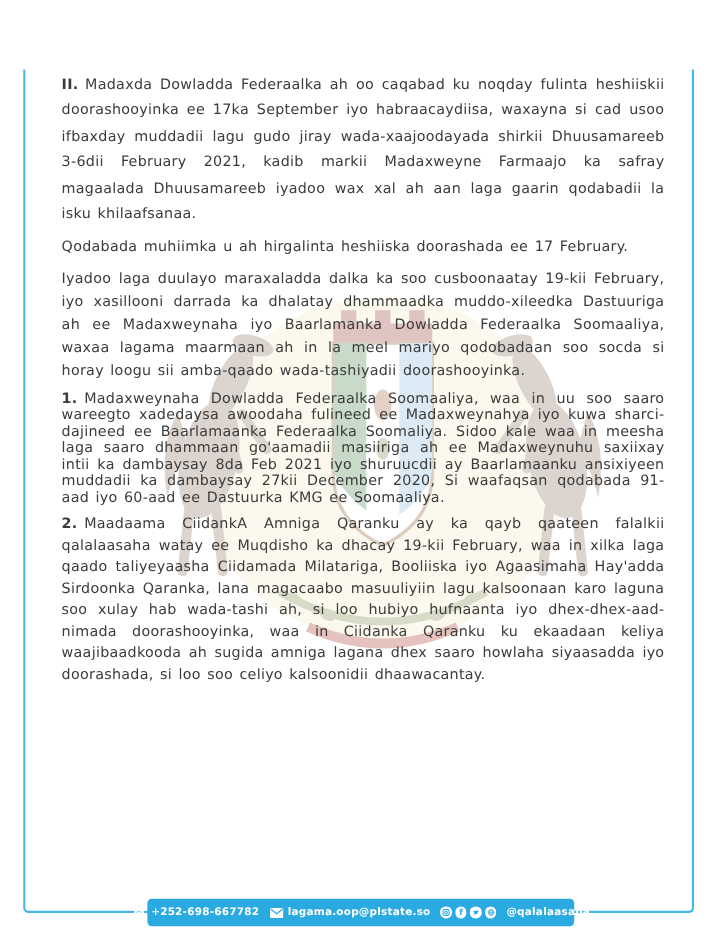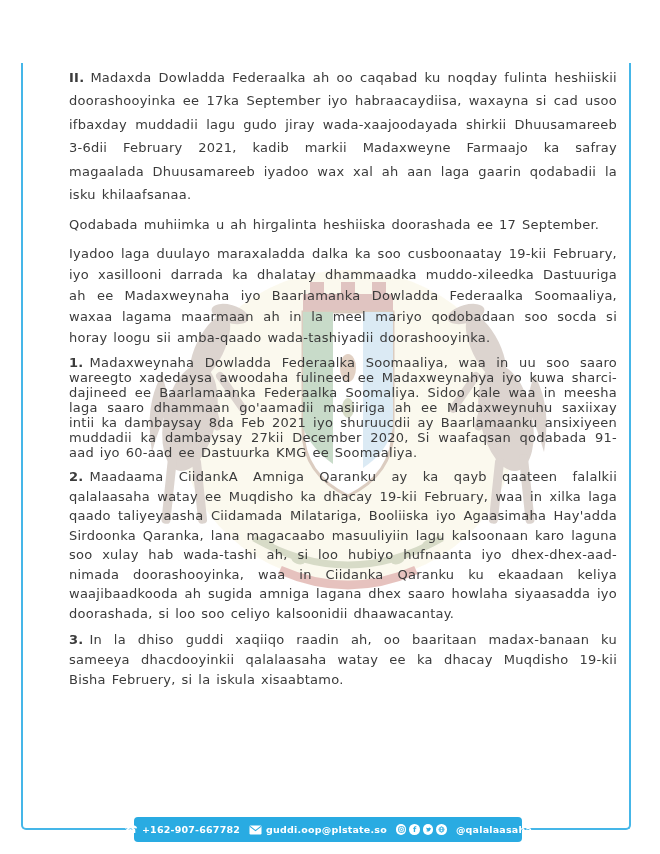--- a/index.html
+++ b/index.html
@@ -20,21 +20,21 @@
   }
 
   
   .watermark {
     position:absolute; left:128px; top:248px; width:440px; height:360px;
     opacity:0.30; z-index:0; pointer-events:none;
   }
 
   
   .content {
-    position:absolute; left:69px; top:66px; width:548px; z-index:2;
+    position:absolute; left:56px; top:66px; width:548px; z-index:2;
     color:#3b3b3b; font-size:13px;
     letter-spacing:0.25px; word-spacing:1.5px;
     text-align:justify;
   }
   .content p { margin:0 0 7px 0; }
   .p-ii    { margin-left:32px; margin-right:26px; line-height:23.4px; }
   .p-head  { line-height:23px; }
   .p-intro { line-height:21px; }
   .p-i1    { line-height:15px; }
   .p-i2    { line-height:19.5px; }
@@ -107,42 +107,41 @@
     <ellipse cx="170" cy="312" rx="7" ry="4" fill="#7d8c4a" transform="rotate(20 170 312)"></ellipse>
     <ellipse cx="270" cy="312" rx="7" ry="4" fill="#7d8c4a" transform="rotate(-20 270 312)"></ellipse>
     <ellipse cx="300" cy="296" rx="7" ry="4" fill="#7d8c4a" transform="rotate(-30 300 296)"></ellipse>
   </g>
   <path d="M152,322 Q220,352 288,322" stroke="#b03a2c" stroke-width="9" fill="none"></path>
 </svg>
 
 <div class="content">
   <p class="p-ii"><b class="num">II.</b><span>Madaxda Dowladda Federaalka ah oo caqabad ku noqday fulinta heshiiskii doorashooyinka ee 17ka September iyo habraacaydiisa, waxayna si cad usoo ifbaxday muddadii lagu gudo jiray wada-xaajoodayada shirkii Dhuusamareeb 3-6dii February 2021, kadib markii Madaxweyne Farmaajo ka safray magaalada Dhuusamareeb iyadoo wax xal ah aan laga gaarin qodabadii la isku khilaafsanaa.</span></p>
 
-  <p class="p-head"><span>Qodabada muhiimka u ah hirgalinta heshiiska doorashada ee 17 September.</span></p>
+  <p class="p-head"><span>Qodabada muhiimka u ah hirgalinta heshiiska doorashada ee 17 February.</span></p>
 
   <p class="p-intro"><span>Iyadoo laga duulayo maraxaladda dalka ka soo cusboonaatay 19-kii February, iyo xasillooni darrada ka dhalatay dhammaadka muddo-xileedka Dastuuriga ah ee Madaxweynaha iyo Baarlamanka Dowladda Federaalka Soomaaliya, waxaa lagama maarmaan ah in la meel mariyo qodobadaan soo socda si horay loogu sii amba-qaado wada-tashiyadii doorashooyinka.</span></p>
 
   <p class="p-i1"><b class="num">1.</b><span>Madaxweynaha Dowladda Federaalka Soomaaliya, waa in uu soo saaro wareegto xadedaysa awoodaha fulineed ee Madaxweynahya iyo kuwa sharci-dajineed ee Baarlamaanka Federaalka Soomaliya. Sidoo kale waa in meesha laga saaro dhammaan go'aamadii masiiriga ah ee Madaxweynuhu saxiixay intii ka dambaysay 8da Feb 2021 iyo shuruucdii ay Baarlamaanku ansixiyeen muddadii ka dambaysay 27kii December 2020, Si waafaqsan qodabada 91-aad iyo 60-aad ee Dastuurka KMG ee Soomaaliya.</span></p>
 
   <p class="p-i2"><b class="num">2.</b><span>Maadaama CiidankA Amniga Qaranku ay ka qayb qaateen falalkii qalalaasaha watay ee Muqdisho ka dhacay 19-kii February, waa in xilka laga qaado taliyeyaasha Ciidamada Milatariga, Booliiska iyo Agaasimaha Hay'adda Sirdoonka Qaranka, lana magacaabo masuuliyiin lagu kalsoonaan karo laguna soo xulay hab wada-tashi ah, si loo hubiyo hufnaanta iyo dhex-dhex-aad-nimada doorashooyinka, waa in Ciidanka Qaranku ku ekaadaan keliya waajibaadkooda ah sugida amniga lagana dhex saaro howlaha siyaasadda iyo doorashada, si loo soo celiyo kalsoonidii dhaawacantay.</span></p>
 
-  <p class="p-i3"><b class="num">3.</b><span>In la dhiso guddi xaqiiqo raadin ah, oo baaritaan madax-banaan ku sameeya dhacdooyinkii qalalaasaha watay ee ka dhacay Muqdisho 19-kii Bisha Februery, si la iskula xisaabtamo.</span></p>
 </div>
 
 <div class="contact-bar">
   <span class="f-item">
     <span class="phone-glyph">☎</span>
-    <span>+162-907-667782</span>
+    <span>+252-698-667782</span>
   </span>
   <span class="f-item">
     <svg width="13" height="10" viewBox="0 0 13 10">
       <rect x="0.5" y="0.5" width="12" height="9" rx="1.2" fill="#ffffff"></rect>
       <path d="M1,1.4 L6.5,5.6 L12,1.4" stroke="#29abe2" stroke-width="1.1" fill="none"></path>
     </svg>
-    <span>guddi.oop@plstate.so</span>
+    <span>lagama.oop@plstate.so</span>
   </span>
   <span class="socials">
     <span class="s-circle">
       <svg width="7" height="7" viewBox="0 0 10 10">
           <rect x="1" y="1" width="8" height="8" rx="2.4" fill="none" stroke="#29abe2" stroke-width="1.4"></rect>
           <circle cx="5" cy="5" r="1.7" fill="none" stroke="#29abe2" stroke-width="1.3"></circle>
         </svg>
     </span>
     <span class="s-circle">f</span>
     <span class="s-circle">

